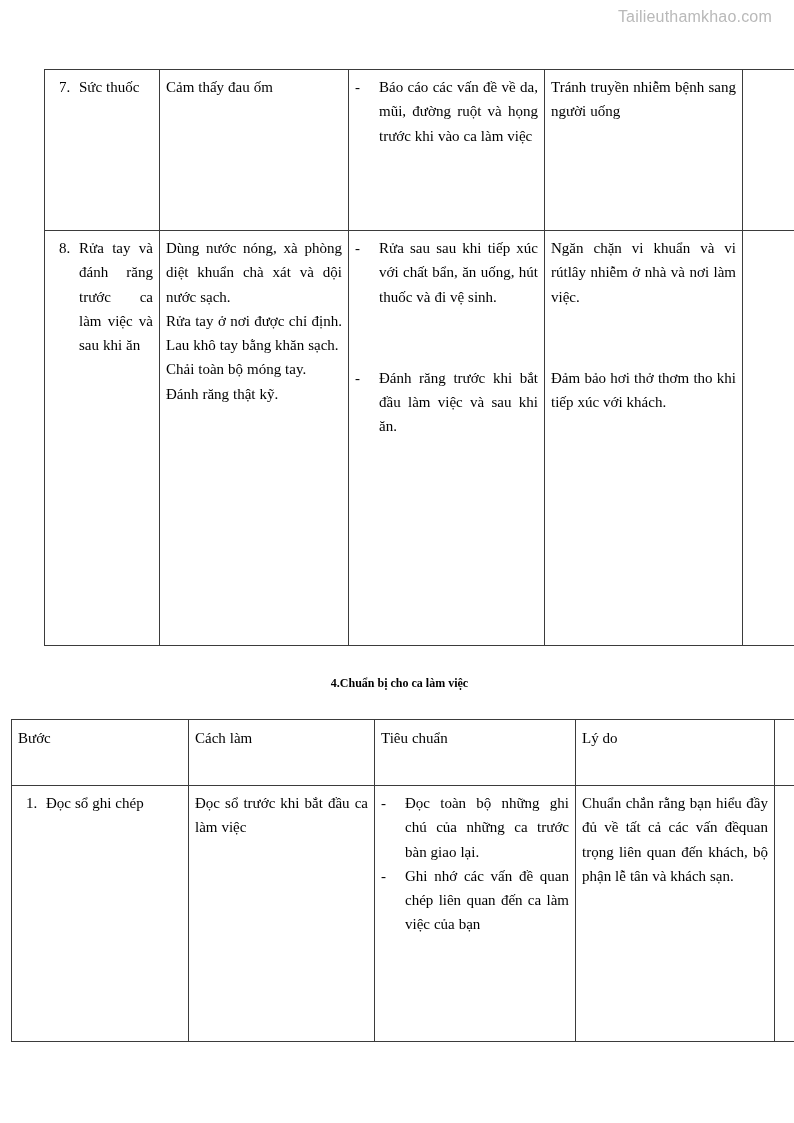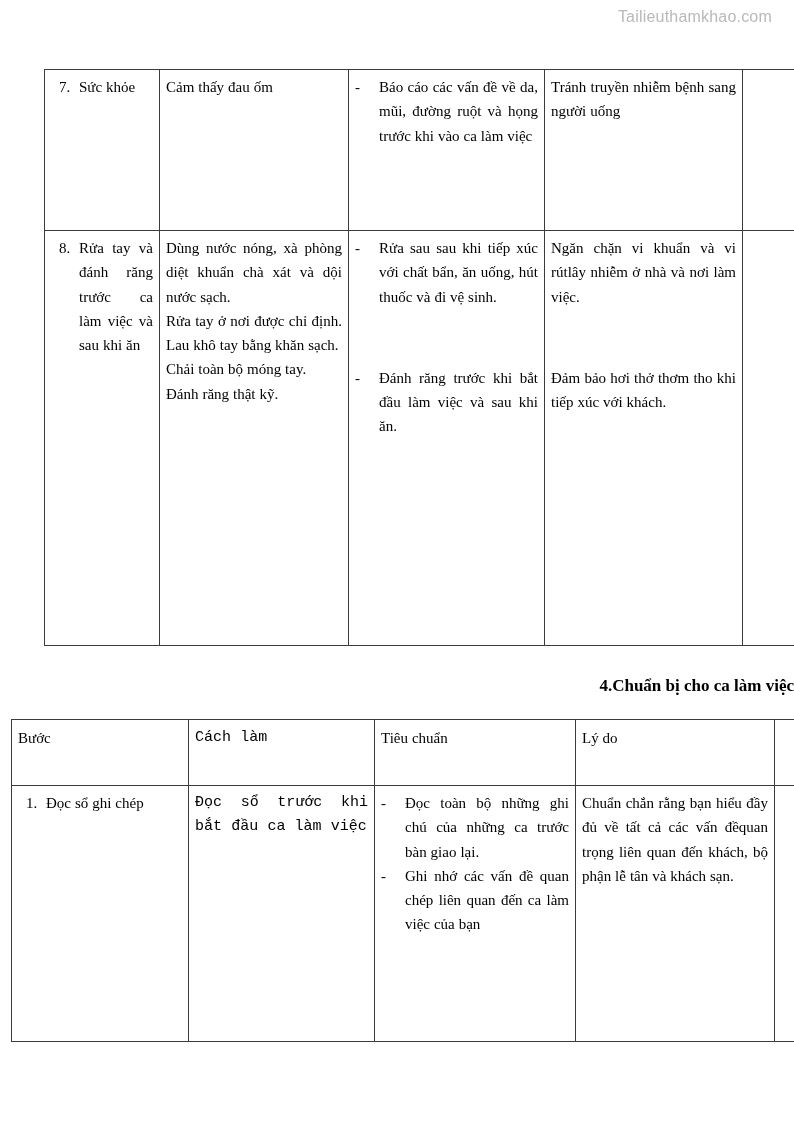--- a/index.html
+++ b/index.html
@@ -110,35 +110,35 @@
 
   #table-hygiene tr.row7 td { height: 150px; }
   #table-hygiene tr.row8 td { height: 404px; }
 
   
   .section-heading {
     position: absolute;
     top: 676px;
     left: 0;
     width: 794px;
-    text-align: right;
+    text-align: center;
     font-weight: bold;
-    font-size: 17px;
+    font-size: 12px;
     padding-left: 5px;
     box-sizing: border-box;
   }
 
   
   #table-shift {
     left: 11px;
     top: 719px;
     width: 767px;
   }
   #table-shift td.h1 { width: 164px; }
-  #table-shift td.h2 { width: 173px; font-family: Liberation Mono, monospace; }
+  #table-shift td.h2 { width: 173px; }
   #table-shift td.h3 { width: 188px; }
   #table-shift td.h4 { width: 186px; }
   #table-shift td.h5 { width: 56px; }
 
   #table-shift tr.hdr td { height: 54px; padding-top: 6px; margin-left: 23px; }
   #table-shift tr.body td { height: 245px; }
 
   .hdr-lines {
     text-align: center;
   }
@@ -149,21 +149,21 @@
 <div class="page">
 
   <div class="watermark">Tailieuthamkhao.com</div>
 
   <table class="doc-table" id="table-hygiene">
     <tbody>
       <tr class="row7">
         <td class="c1">
           <div class="numitem">
             <span class="num">7.</span>
-            <span class="txt">Sức khỏe</span>
+            <span class="txt">Sức thuốc</span>
           </div>
         </td>
         <td class="c2">
           <div>Cảm thấy đau ốm</div>
         </td>
         <td class="c3">
           <div class="bullet">
             <span class="dash">-</span>
             <span class="btxt">Báo cáo các vấn đề về da, mũi, đường ruột và họng trước khi vào ca làm việc</span>
           </div>

